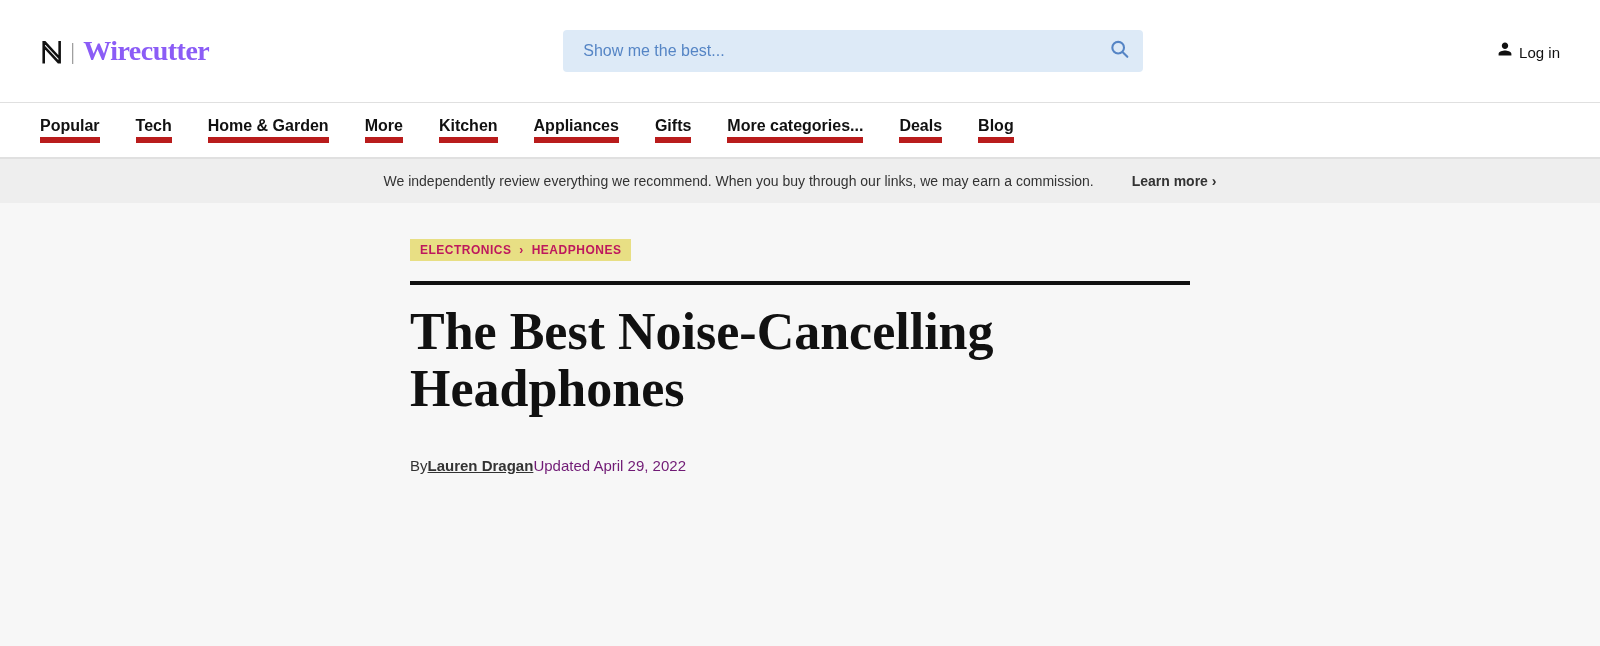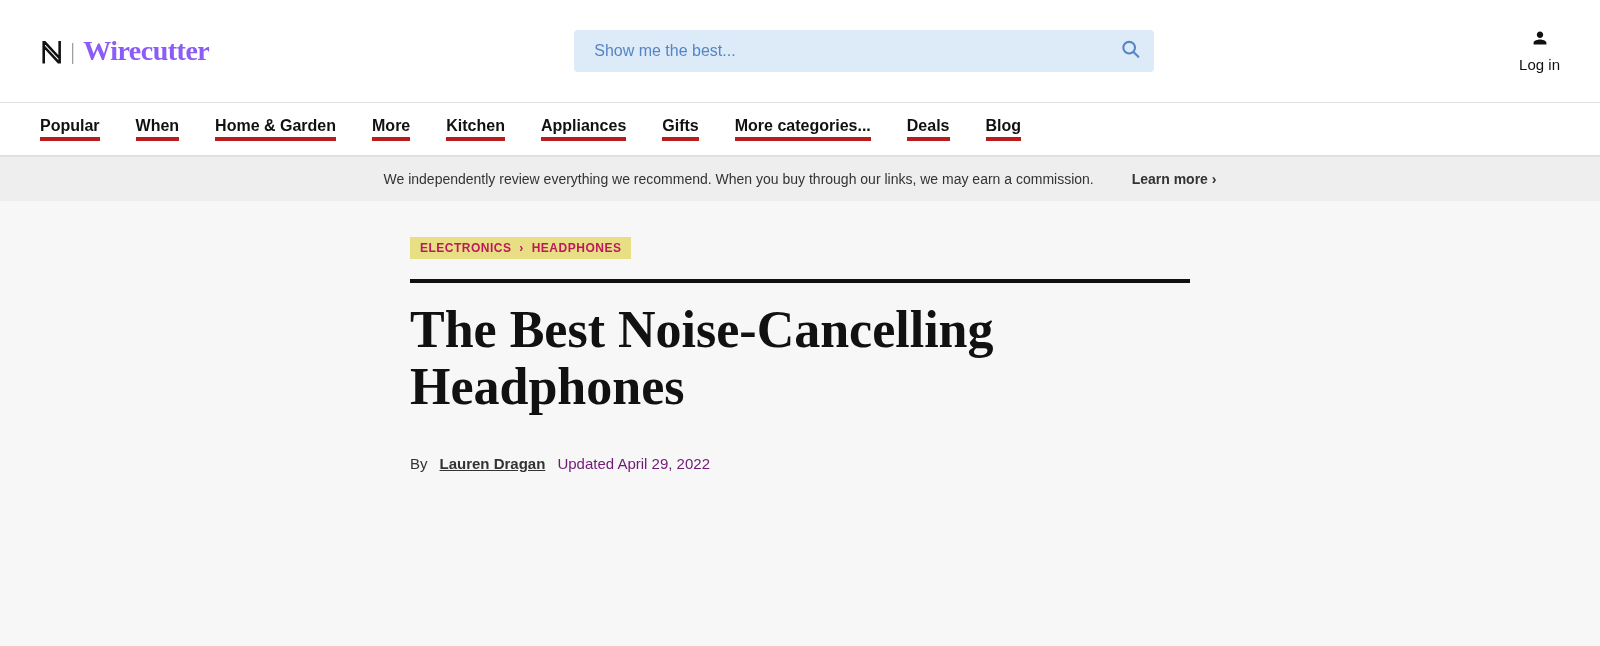--- a/index.html
+++ b/index.html
@@ -80,27 +80,26 @@
       position: absolute;
       right: 14px;
       top: 50%;
       transform: translateY(-50%);
       color: #5585c5;
       font-size: 20px;
     }
 
     .header-right {
       display: flex;
-      align-items: center;
+      align-items: flex-end;
       gap: 6px;
       font-family: Arial, sans-serif;
       font-size: 15px;
       color: #111;
       cursor: pointer;
-      flex-direction: column;
     }
 
     .user-icon {
       font-size: 16px;
     }
 
     
     .nav-bar {
       background-color: #fff;
       padding: 14px 40px;
@@ -110,21 +109,21 @@
       border-bottom: 2px solid #e0e0e0;
     }
 
     .nav-item {
       font-family: Arial, sans-serif;
       font-size: 16px;
       font-weight: bold;
       color: #111;
       cursor: pointer;
       text-decoration: none;
-      border-bottom: 4px solid #b91c1c;
+      border-bottom: 6px solid #b91c1c;
       padding-bottom: 2px;
       white-space: nowrap;
     }
 
     
     .disclaimer-banner {
       background-color: #eeeeee;
       padding: 14px 40px;
       text-align: center;
       font-family: Arial, sans-serif;
@@ -177,21 +176,21 @@
       color: #111;
       margin-bottom: 40px;
     }
 
     .article-byline {
       font-family: Arial, sans-serif;
       font-size: 15px;
       color: #333;
       display: flex;
       align-items: center;
-      gap: 12px;
+      gap: 0;
     }
 
     .byline-by {
       font-weight: normal;
     }
 
     .byline-author {
       font-weight: bold;
       text-decoration: underline;
       cursor: pointer;
@@ -226,21 +225,21 @@
       <svg width="16" height="16" viewBox="0 0 24 24" fill="#111" stroke="none">
         <path d="M12 12c2.7 0 4.8-2.1 4.8-4.8S14.7 2.4 12 2.4 7.2 4.5 7.2 7.2 9.3 12 12 12zm0 2.4c-3.2 0-9.6 1.6-9.6 4.8v2.4h19.2v-2.4c0-3.2-6.4-4.8-9.6-4.8z"></path>
       </svg>
     </span>
     <span>Log in</span>
   </div>
 </header>
 
 <nav class="nav-bar">
   <a class="nav-item">Popular</a>
-  <a class="nav-item">When</a>
+  <a class="nav-item">Tech</a>
   <a class="nav-item">Home &amp; Garden</a>
   <a class="nav-item">More</a>
   <a class="nav-item">Kitchen</a>
   <a class="nav-item">Appliances</a>
   <a class="nav-item">Gifts</a>
   <a class="nav-item">More categories...</a>
   <a class="nav-item">Deals</a>
   <a class="nav-item">Blog</a>
 </nav>
 

